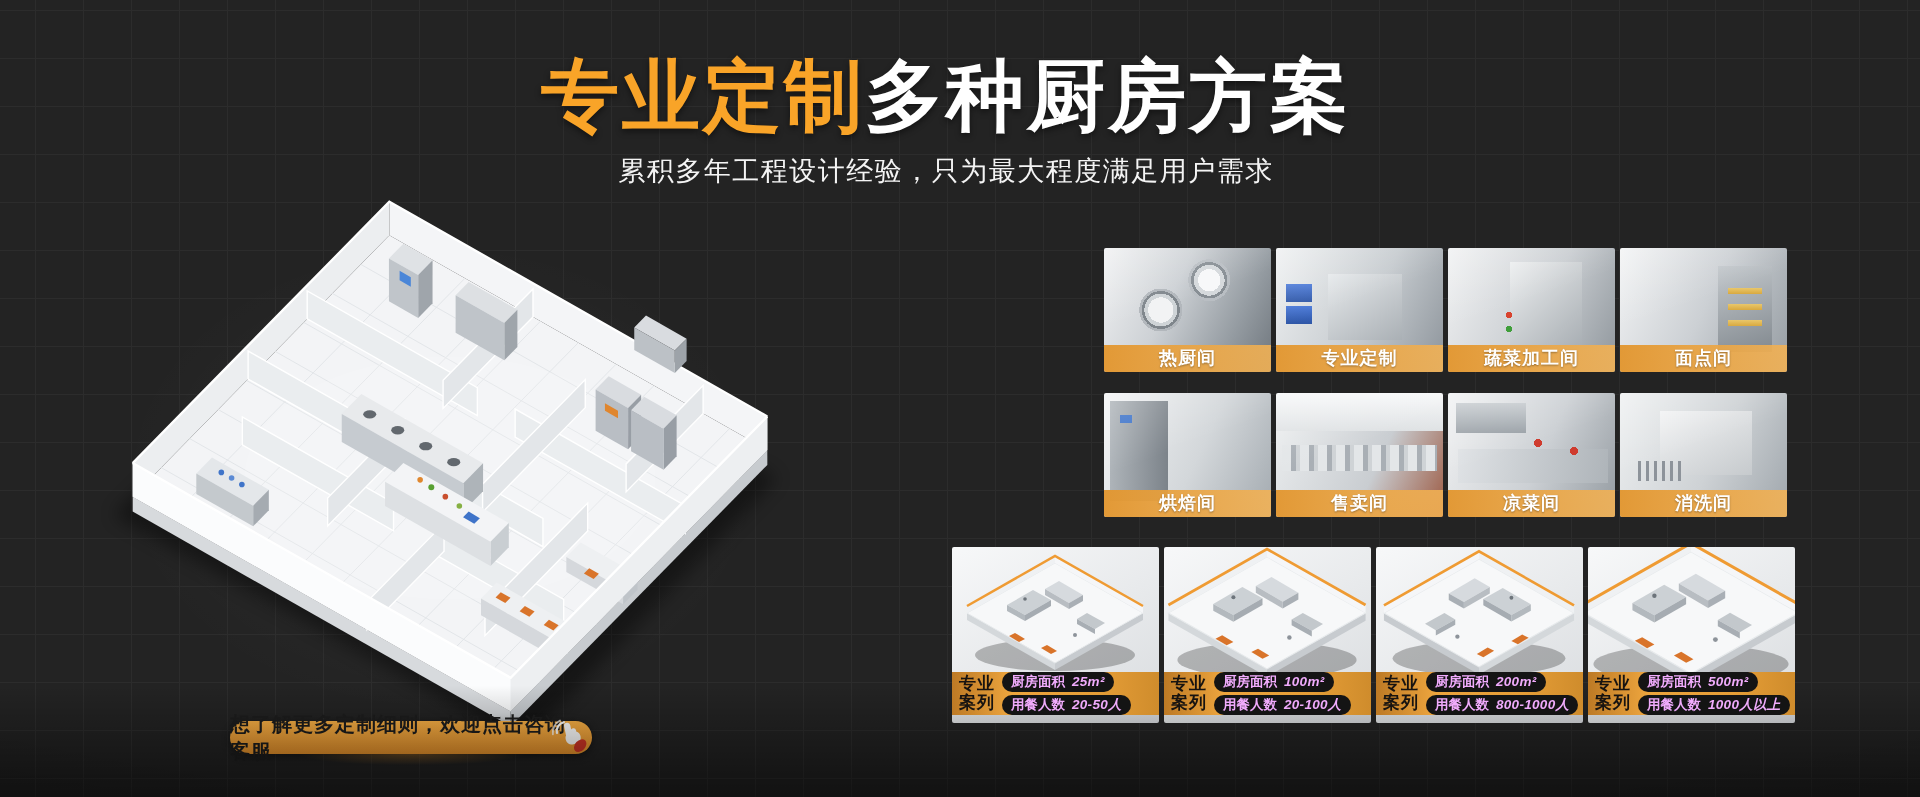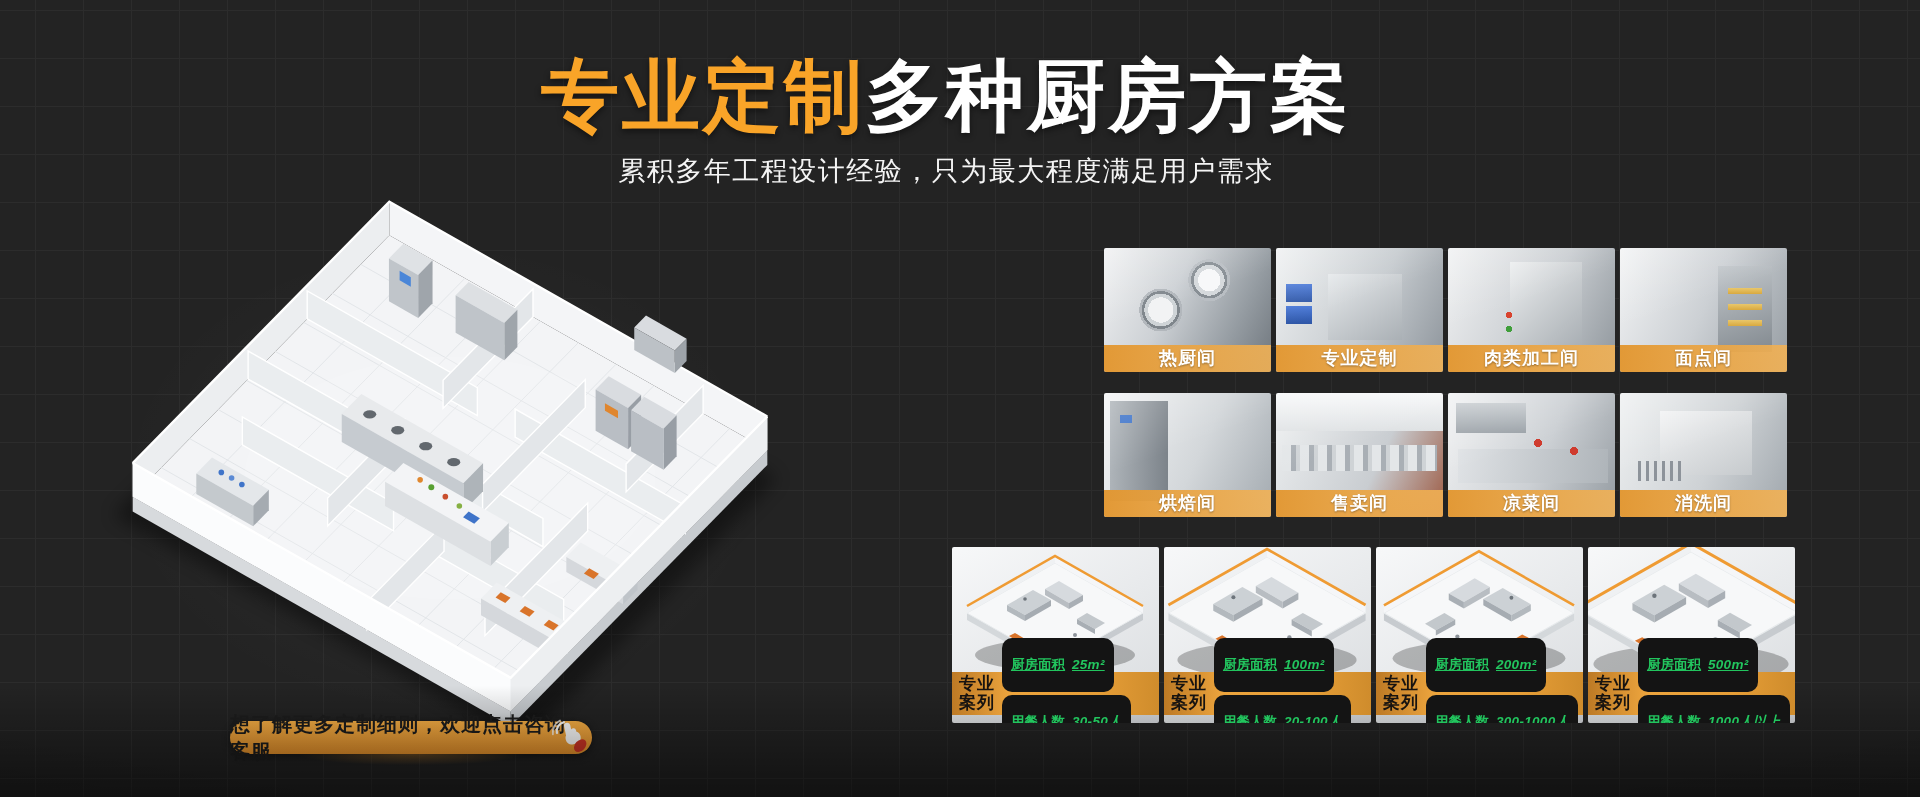--- a/index.html
+++ b/index.html
@@ -79,22 +79,22 @@
     background:linear-gradient(150deg,#f7f8f9,#d9dcdf);}
   .case .mini{position:absolute;left:3px;top:2px;width:200px;height:130px;}
   .case:nth-child(2) .mini{transform:scale(1.12);}
   .case:nth-child(3) .mini{transform:scaleX(-1.08) scaleY(1.08);}
   .case:nth-child(4) .mini{transform:scale(1.22);}
   .case-band{position:absolute;left:0;right:0;bottom:8px;height:43px;z-index:2;
     background:linear-gradient(90deg,#bd7a25,#eca43d 28%,#e69e37 70%,#cf8c2c);
     display:flex;align-items:center;padding:0 7px;gap:7px;}
   .case-badge{font-size:17px;line-height:1.08;font-weight:800;color:#171310;letter-spacing:1px;white-space:nowrap;}
   .pills{display:flex;flex-direction:column;gap:3px;min-width:0;}
-  .pill{background:#141414;border-radius:10px;padding:18px 9px;color:#22c55e;font-size:13.5px;
-    display:flex;gap:7px;align-items:baseline;white-space:nowrap;width:fit-content;text-decoration:underline;}
+  .pill{background:#141414;border-radius:10px;padding:1px 9px;color:#f0abfc;font-size:13.5px;
+    display:flex;gap:7px;align-items:baseline;white-space:nowrap;width:fit-content;}
   .pill .lab{font-weight:700;}
   .pill .val{font-weight:800;font-style:italic;letter-spacing:.3px;}
   
   .cta{position:absolute;left:230px;top:721px;width:362px;height:33px;border-radius:17px;cursor:pointer;
     background:linear-gradient(180deg,#f8b045,#e8932c);
     box-shadow:0 2px 8px rgba(0,0,0,.45);
     display:flex;align-items:center;justify-content:center;}
   .cta::after{content:"";position:absolute;left:8%;right:8%;top:101%;height:15px;
     background:radial-gradient(50% 100% at 50% 0%, rgba(235,154,50,.35), transparent 75%);}
   .cta-label{font-size:20px;font-weight:700;color:#1d1d1d;letter-spacing:1px;padding-right:22px;}
@@ -243,21 +243,21 @@
   </div>
 
   <div class="rooms">
     <div class="room ph1">
         <div class="room-label">热厨间</div>
       </div>
     <div class="room ph2">
         <div class="room-label">专业定制</div>
       </div>
     <div class="room ph3">
-        <div class="room-label">肉类加工间</div>
+        <div class="room-label">蔬菜加工间</div>
       </div>
     <div class="room ph4">
         <div class="room-label">面点间</div>
       </div>
     <div class="room ph5">
         <div class="room-label">烘焙间</div>
       </div>
     <div class="room ph6">
         <div class="room-label">售卖间</div>
       </div>
@@ -277,21 +277,21 @@
         </svg>
       <div class="case-band">
         <div class="case-badge"><span>专业</span><br><span>案列</span></div>
         <div class="pills">
           <div class="pill">
               <span class="lab">厨房面积</span>
               <span class="val">25m²</span>
             </div>
           <div class="pill">
               <span class="lab">用餐人数</span>
-              <span class="val">30-50人</span>
+              <span class="val">20-50人</span>
             </div>
         </div>
       </div>
     </div>
 
     <div class="case">
       <svg class="mini" viewBox="0 0 200 130">
           <use href="#mini-plan"></use>
         </svg>
       <div class="case-band">
@@ -315,21 +315,21 @@
         </svg>
       <div class="case-band">
         <div class="case-badge"><span>专业</span><br><span>案列</span></div>
         <div class="pills">
           <div class="pill">
               <span class="lab">厨房面积</span>
               <span class="val">200m²</span>
             </div>
           <div class="pill">
               <span class="lab">用餐人数</span>
-              <span class="val">300-1000人</span>
+              <span class="val">800-1000人</span>
             </div>
         </div>
       </div>
     </div>
 
     <div class="case">
       <svg class="mini" viewBox="0 0 200 130">
           <use href="#mini-plan"></use>
         </svg>
       <div class="case-band">

